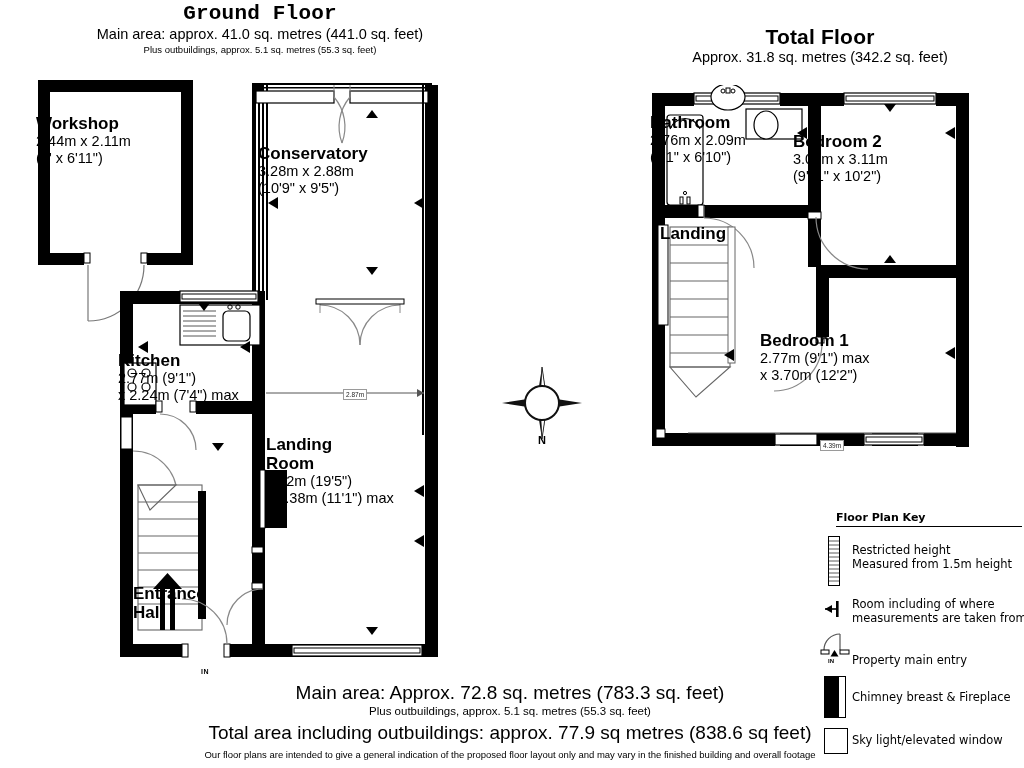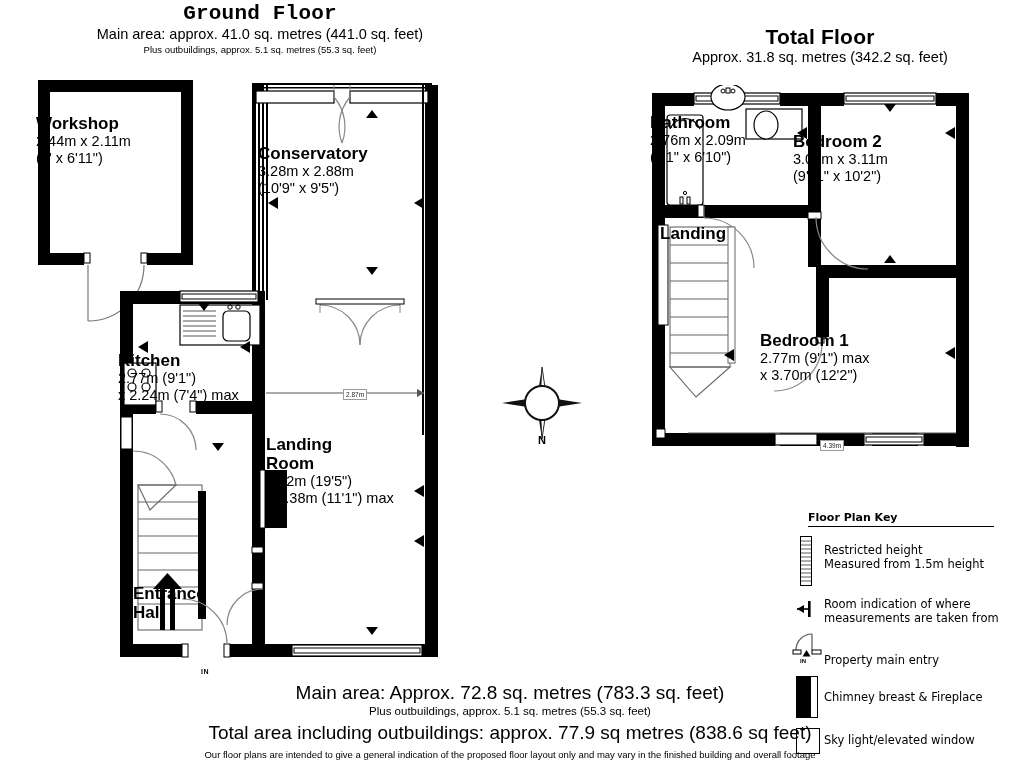--- a/index.html
+++ b/index.html
@@ -427,21 +427,21 @@
       <polygon points="42,74 47,42 42,36 37,42"></polygon>
       <polygon points="2,38 34,43 40,38 34,33"></polygon>
       <polygon points="82,38 50,43 44,38 50,33"></polygon>
       <polygon points="42,2 46,30 40,36" fill="#fff" stroke="#111" stroke-width="0.8"></polygon>
       <polygon points="42,74 46,46 40,40" fill="#fff" stroke="#111" stroke-width="0.8"></polygon>
     </g>
     <circle cx="42" cy="38" r="17" fill="#fff" stroke="#111" stroke-width="2"></circle>
   </svg>
   <div class="abs ctr compass-n" style="left:500px; top:434px; width:84px;">N</div>
 
-  <div class="abs" style="left:762px; top:500px; width:234px; height:250px;">
+  <div class="abs" style="left:790px; top:500px; width:234px; height:250px;">
 
     <div class="abs key-title" style="left:46px; top:11px;">Floor Plan Key</div>
     <div class="abs" style="left:46px; top:26px; width:186px; height:1px; background:#000;"></div>
 
     <div class="abs key-swatch-restricted" style="left:38px; top:36px; width:12px; height:50px;">
       <svg width="10" height="48" viewBox="0 0 10 48" style="margin:0;">
         <g stroke="#333" stroke-width="0.8">
           <line x1="0" y1="4" x2="10" y2="4"></line>
             <line x1="0" y1="8" x2="10" y2="8"></line>
           <line x1="0" y1="12" x2="10" y2="12"></line>
@@ -457,21 +457,21 @@
       </svg>
     </div>
     <div class="abs key-text" style="left:62px; top:43px;">Restricted height</div>
     <div class="abs key-text" style="left:62px; top:57px;">Measured from 1.5m height</div>
 
     <svg class="abs" style="left:33px; top:100px;" width="22" height="18" viewBox="0 0 22 18">
       <rect x="13" y="1" width="2.6" height="16" fill="#000"></rect>
       <line x1="2" y1="9" x2="13" y2="9" stroke="#000" stroke-width="1.6"></line>
       <polygon points="2,9 9,5 9,13" fill="#000"></polygon>
     </svg>
-    <div class="abs key-text" style="left:62px; top:97px;">Room indication of where</div>
+    <div class="abs key-text" style="left:62px; top:97px;">Room including of where</div>
     <div class="abs key-text" style="left:62px; top:111px;">measurements are taken from</div>
 
     <svg class="abs" style="left:30px; top:130px;" width="34" height="30" viewBox="0 0 34 30">
       <path d="M4 20 A 16 16 0 0 1 20 4" fill="none" stroke="#555" stroke-width="1.2"></path>
       <line x1="20" y1="4" x2="20" y2="20" stroke="#555" stroke-width="1.2"></line>
       <rect x="1" y="20" width="8" height="4" fill="#fff" stroke="#000" stroke-width="1"></rect>
       <rect x="20" y="20" width="9" height="4" fill="#fff" stroke="#000" stroke-width="1"></rect>
       <polygon points="14.5,20 10.5,26.5 18.5,26.5" fill="#000"></polygon>
     </svg>
     <div class="abs key-text" style="left:62px; top:137px;margin-top:16px;">Property main entry</div>

